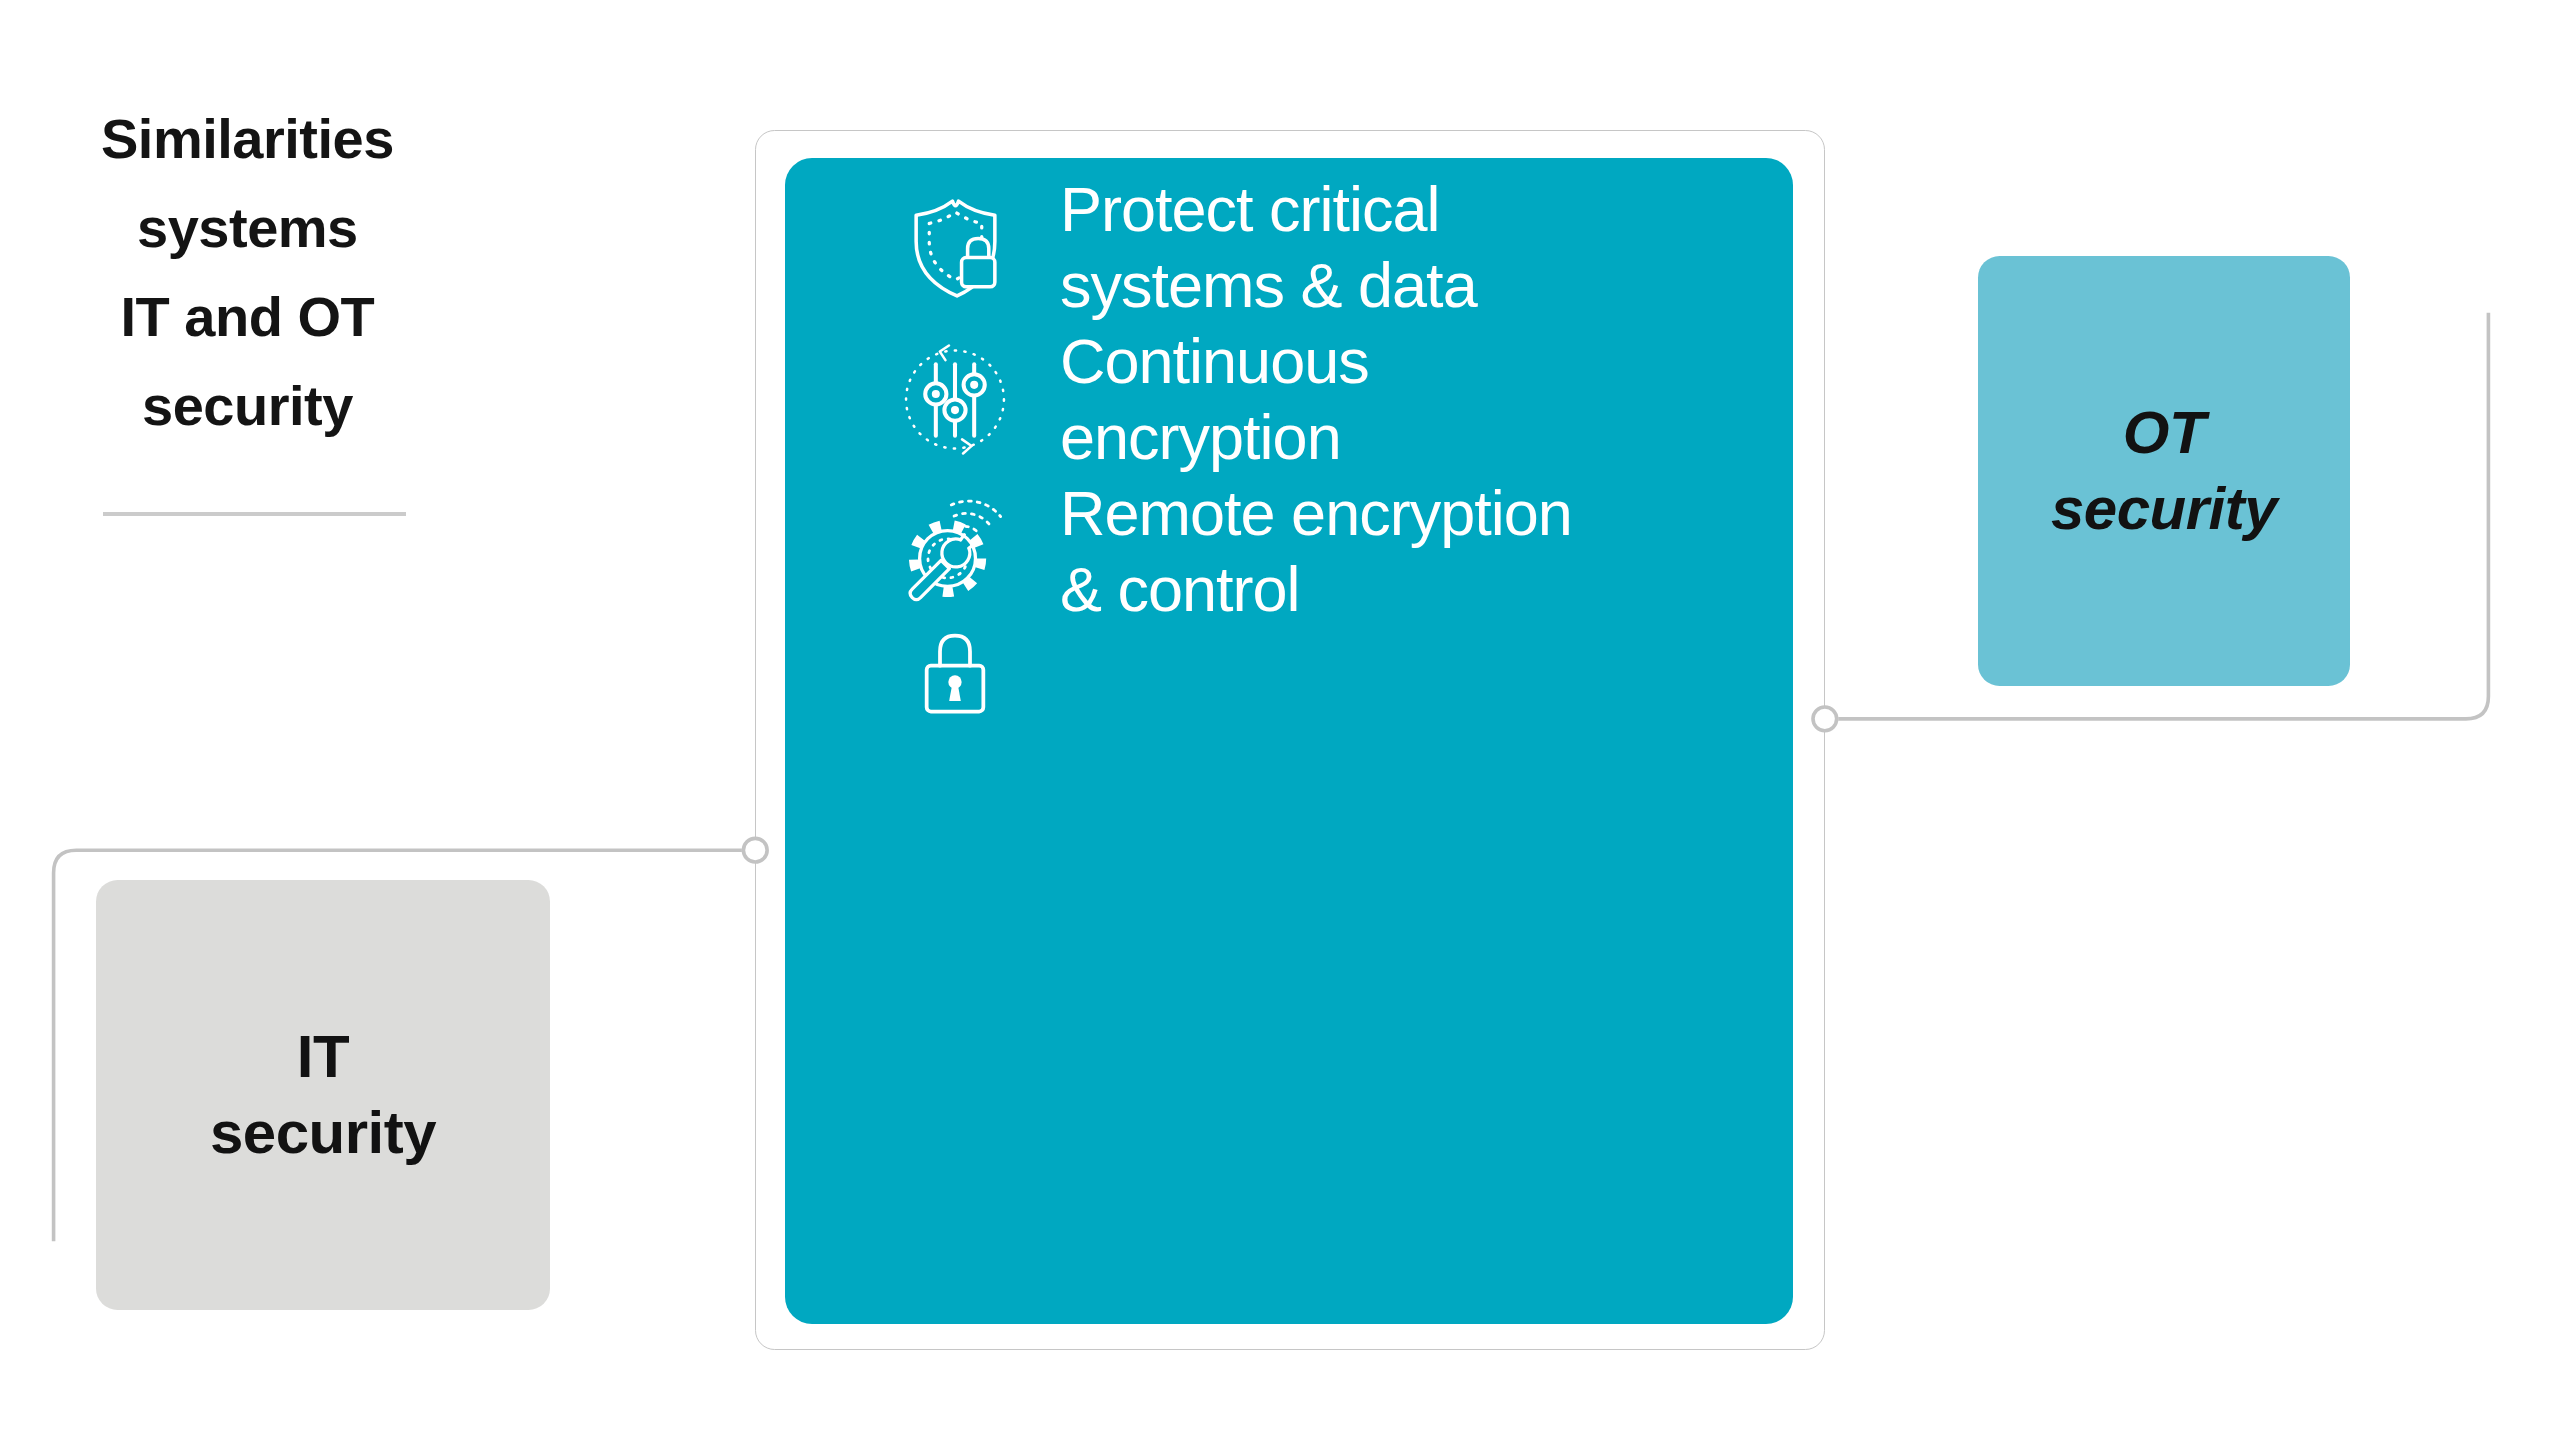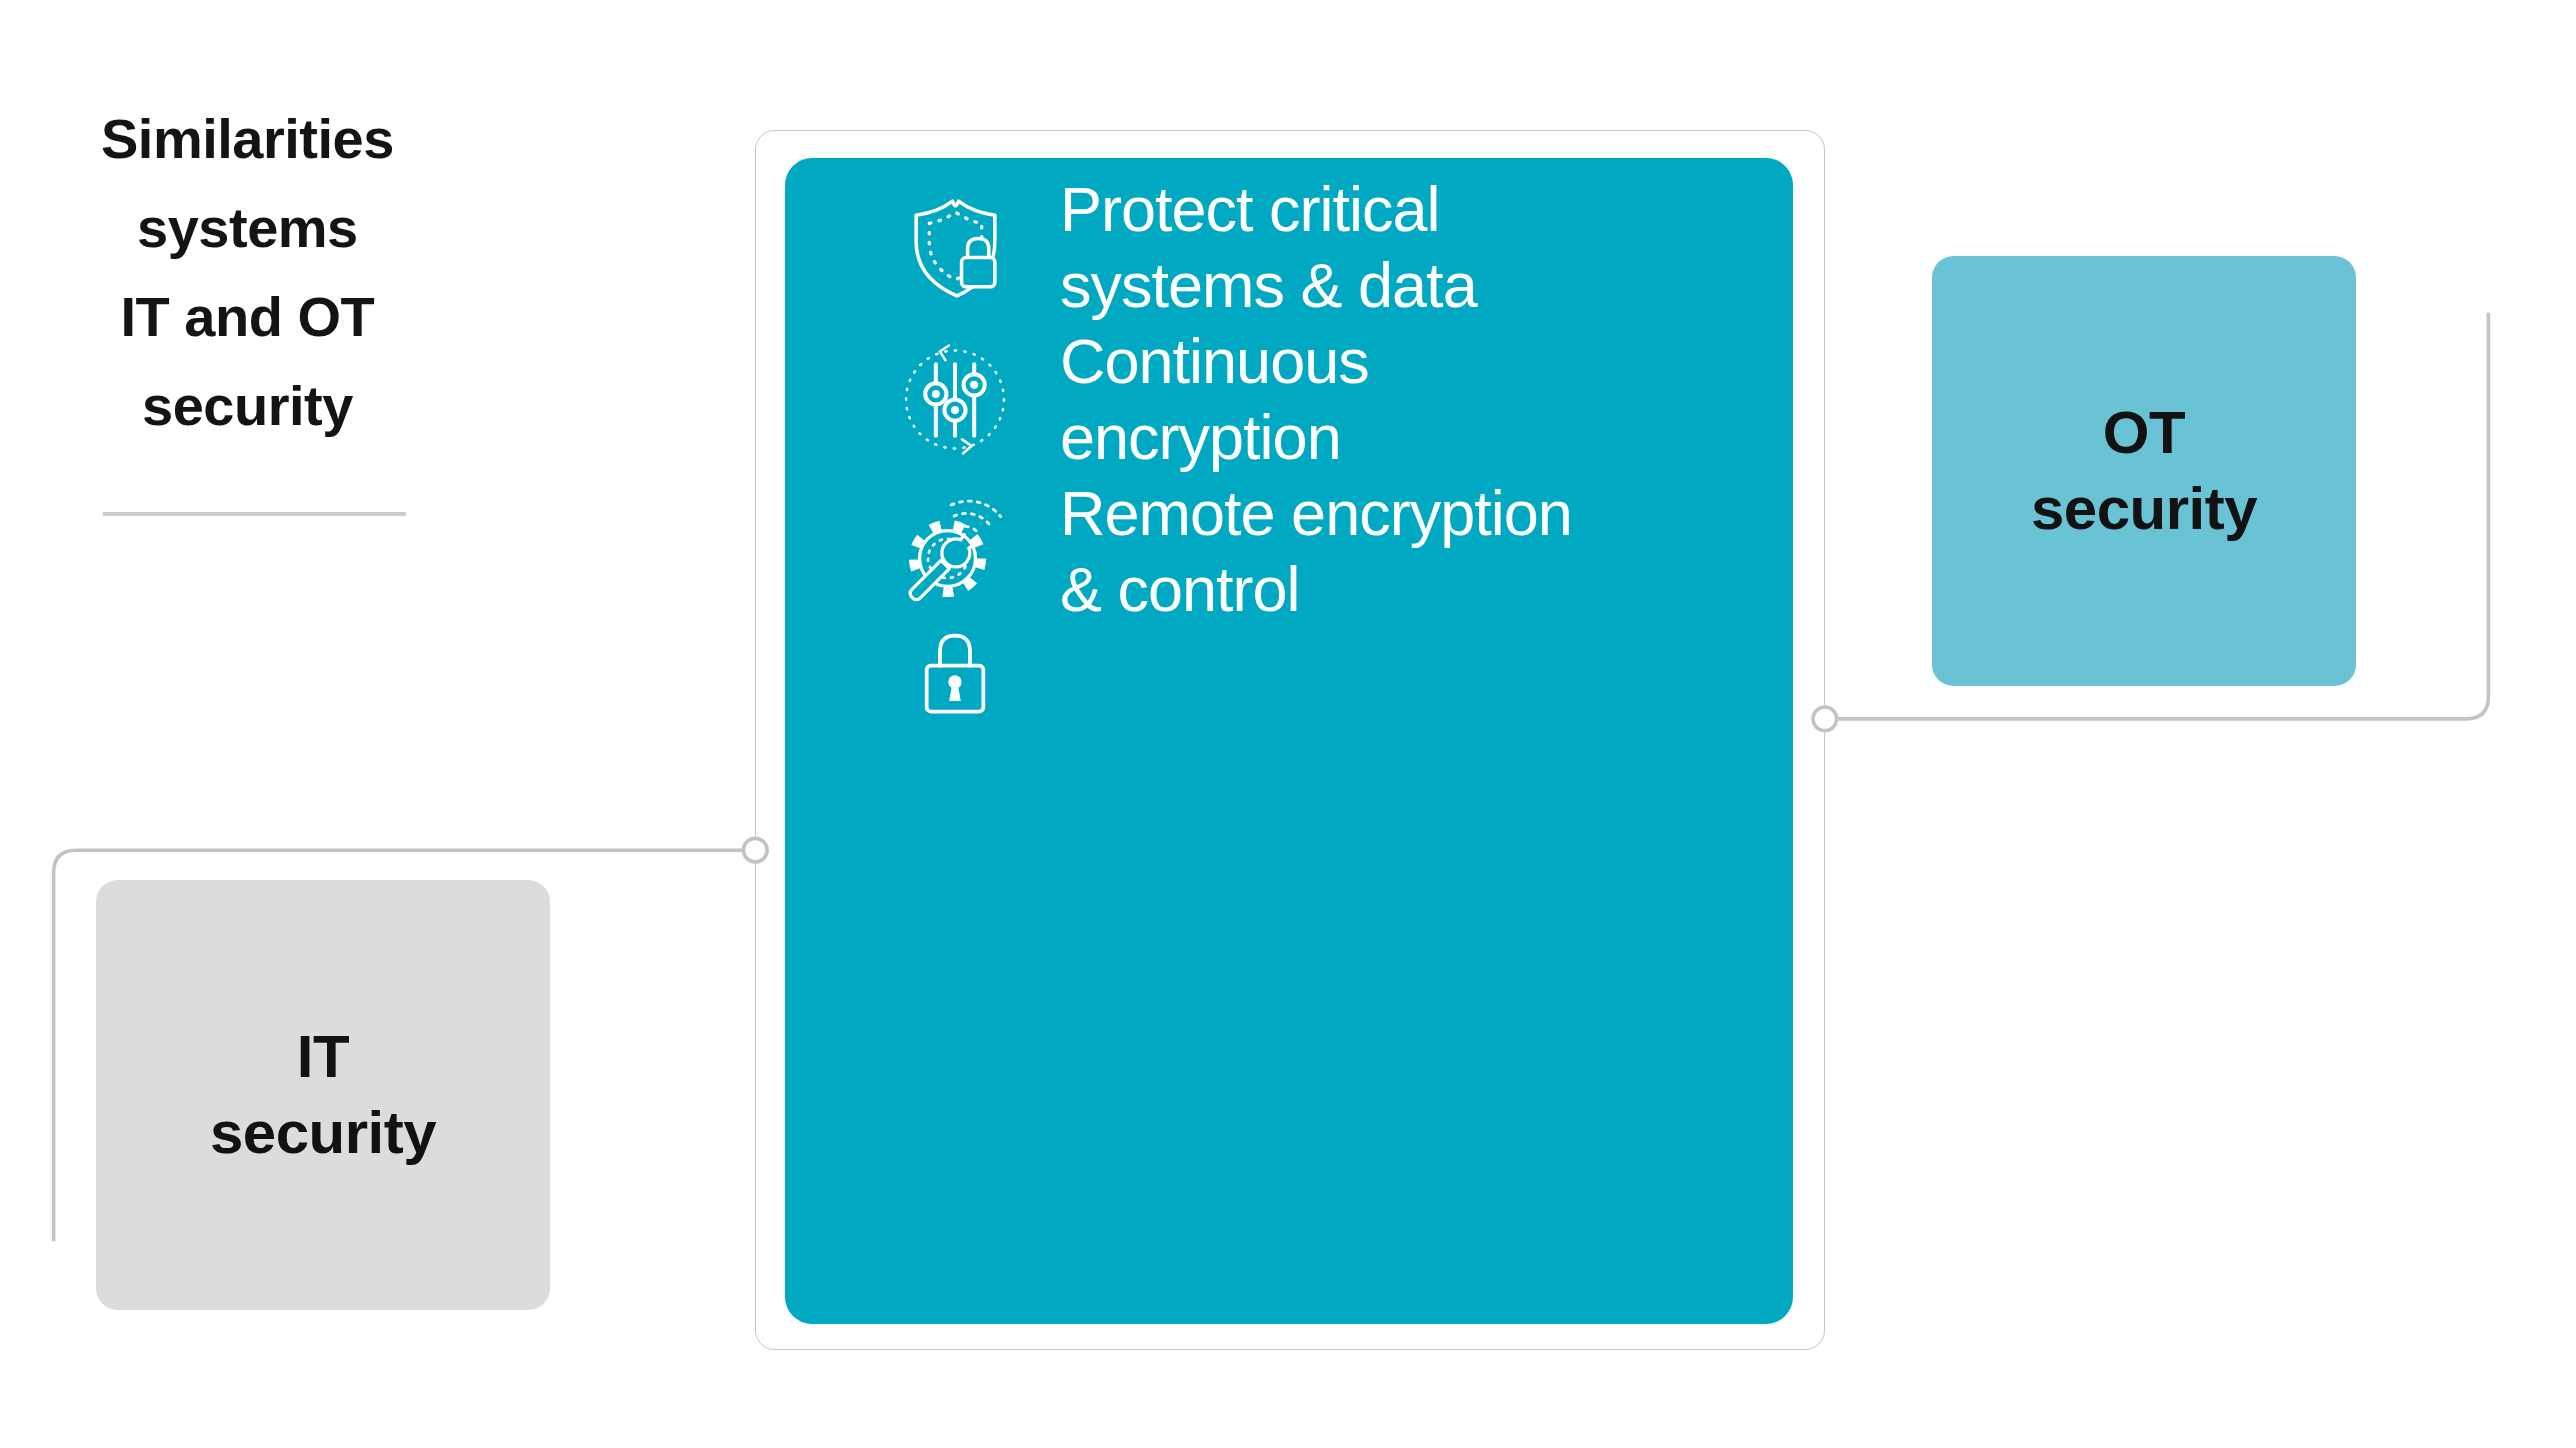--- a/index.html
+++ b/index.html
@@ -51,25 +51,26 @@
     text-align: center;
   }
   #it-card {
     left: 96px;
     top: 880px;
     width: 454px;
     height: 430px;
     background: var(--it_gray, #dcdcda);
   }
   #ot-card {
-    left: 1932px;
+    left: 1978px;
     top: 256px;
-    width: 424px;
+    width: 372px;
     height: 430px;
     background: var(--ot_blue, #6ac2d5);
+    font-style: italic;
   }
   .node-label {
     font-size: 60px;
     font-weight: 700;
     line-height: 76px;
     letter-spacing: -0.5px;
     color: #121212;
   }
   .node-label span { display: block; }
 

